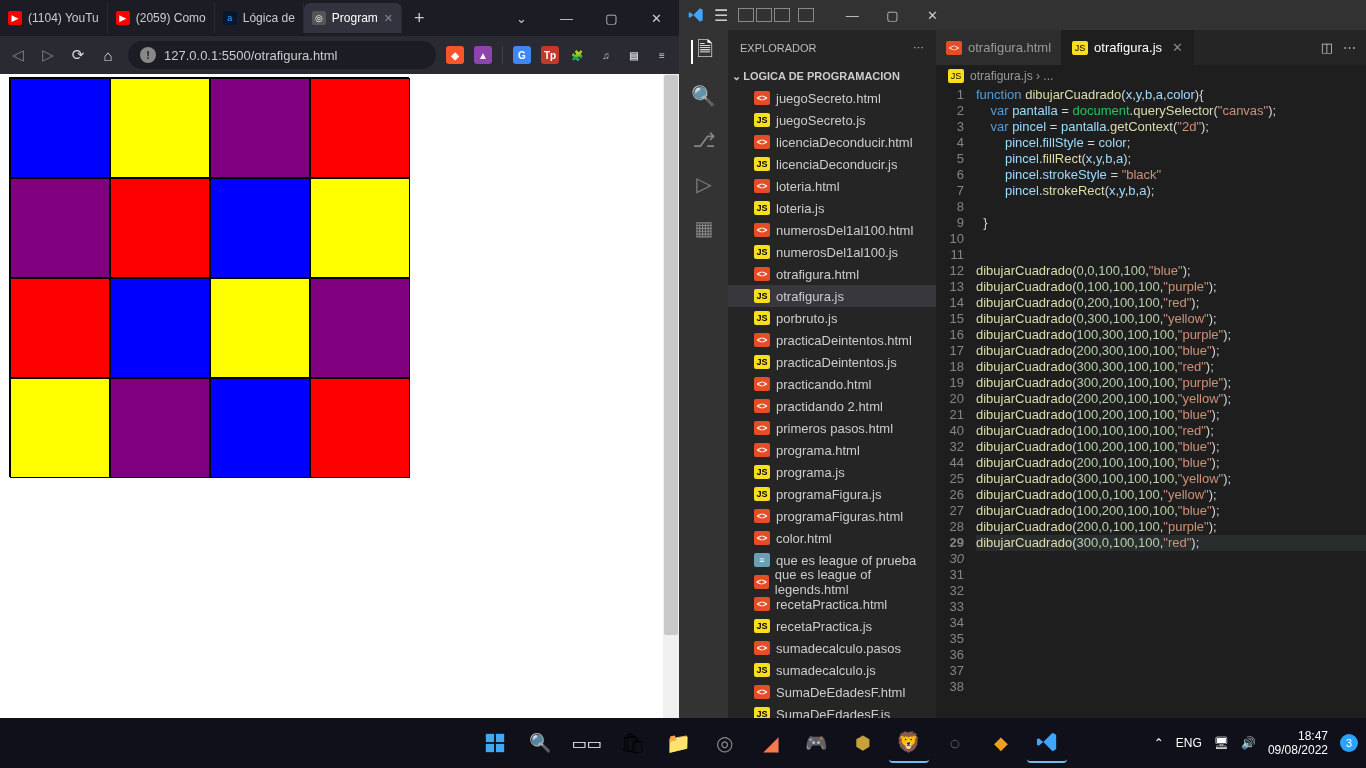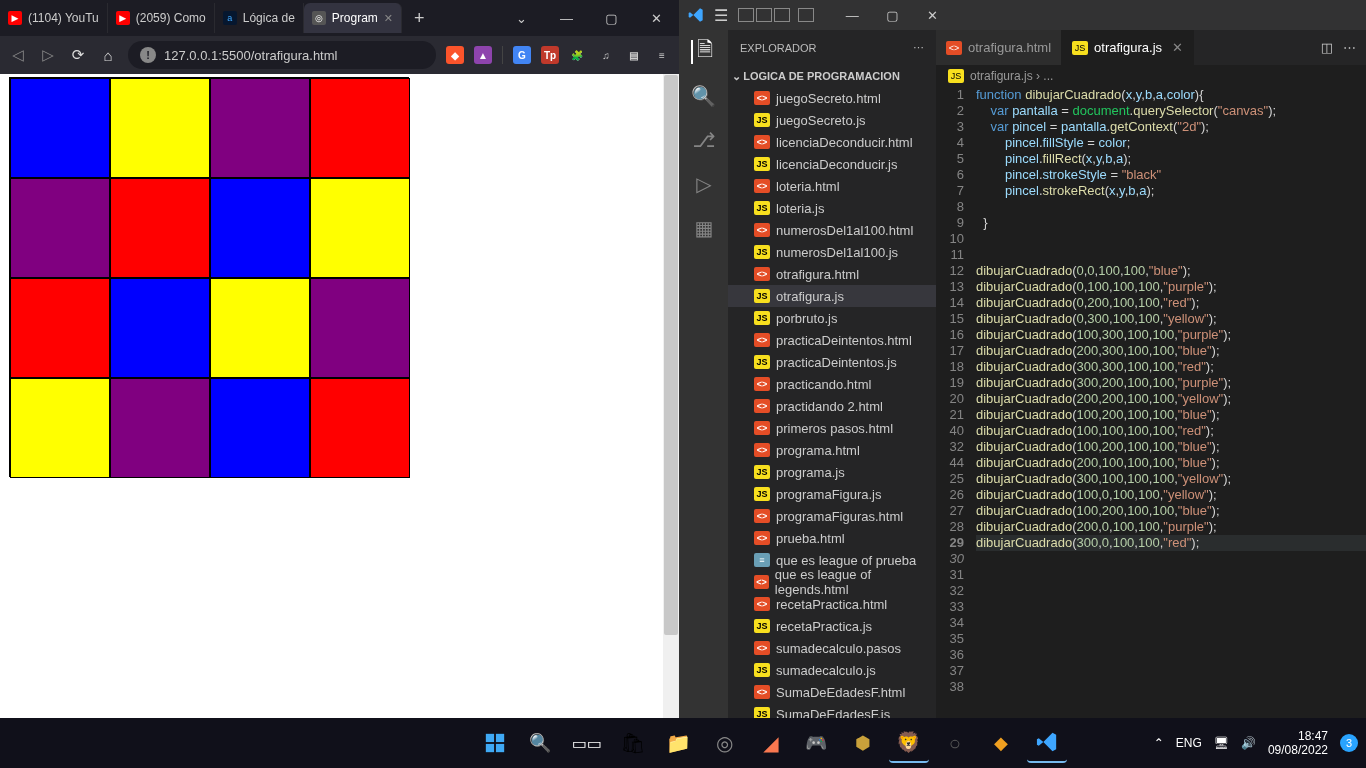--- a/index.html
+++ b/index.html
@@ -284,21 +284,21 @@
               <div class="vs-file">
                 <span class="fico js-i">JS</span>
                 <span>programaFigura.js</span>
               </div>
               <div class="vs-file">
                 <span class="fico html-i">&lt;&gt;</span>
                 <span>programaFiguras.html</span>
               </div>
               <div class="vs-file">
                 <span class="fico html-i">&lt;&gt;</span>
-                <span>prueba.html</span>
+                <span>color.html</span>
               </div>
               <div class="vs-file">
                 <span class="fico txt-i">≡</span>
                 <span>que es league of prueba</span>
               </div>
               <div class="vs-file">
                 <span class="fico html-i">&lt;&gt;</span>
                 <span>que es league of legends.html</span>
               </div>
               <div class="vs-file">

